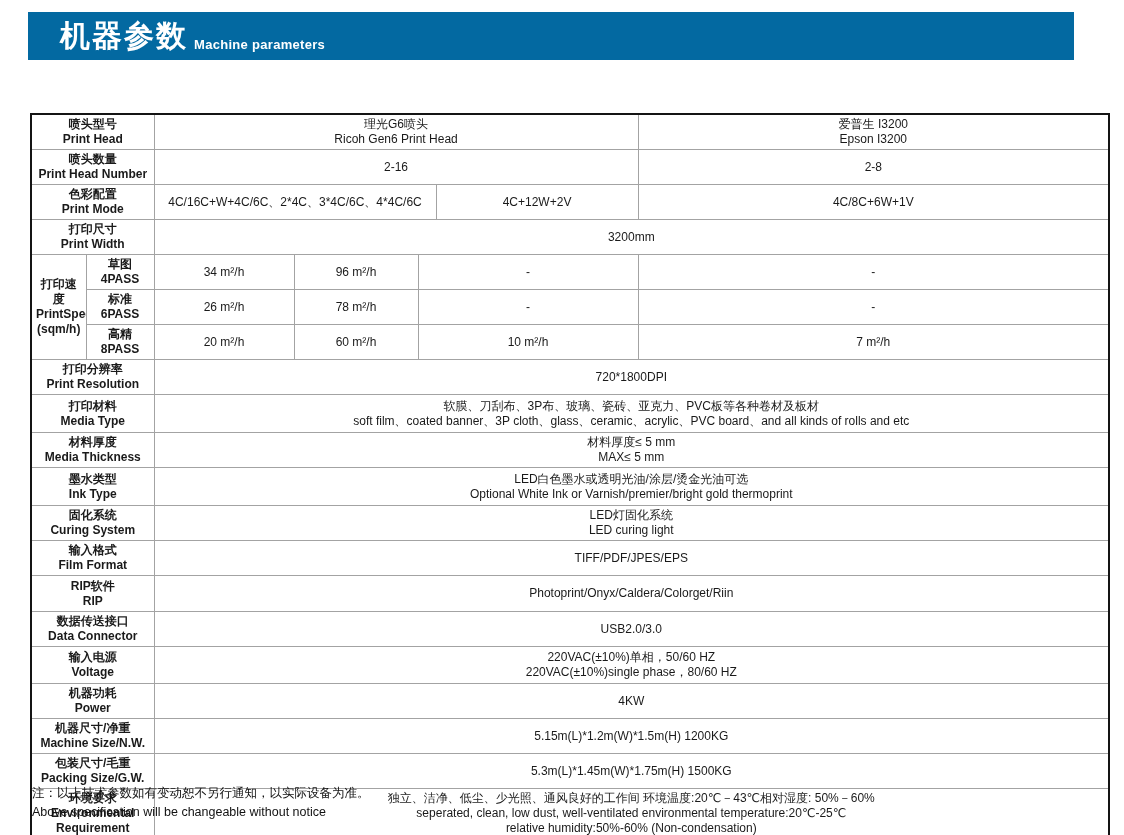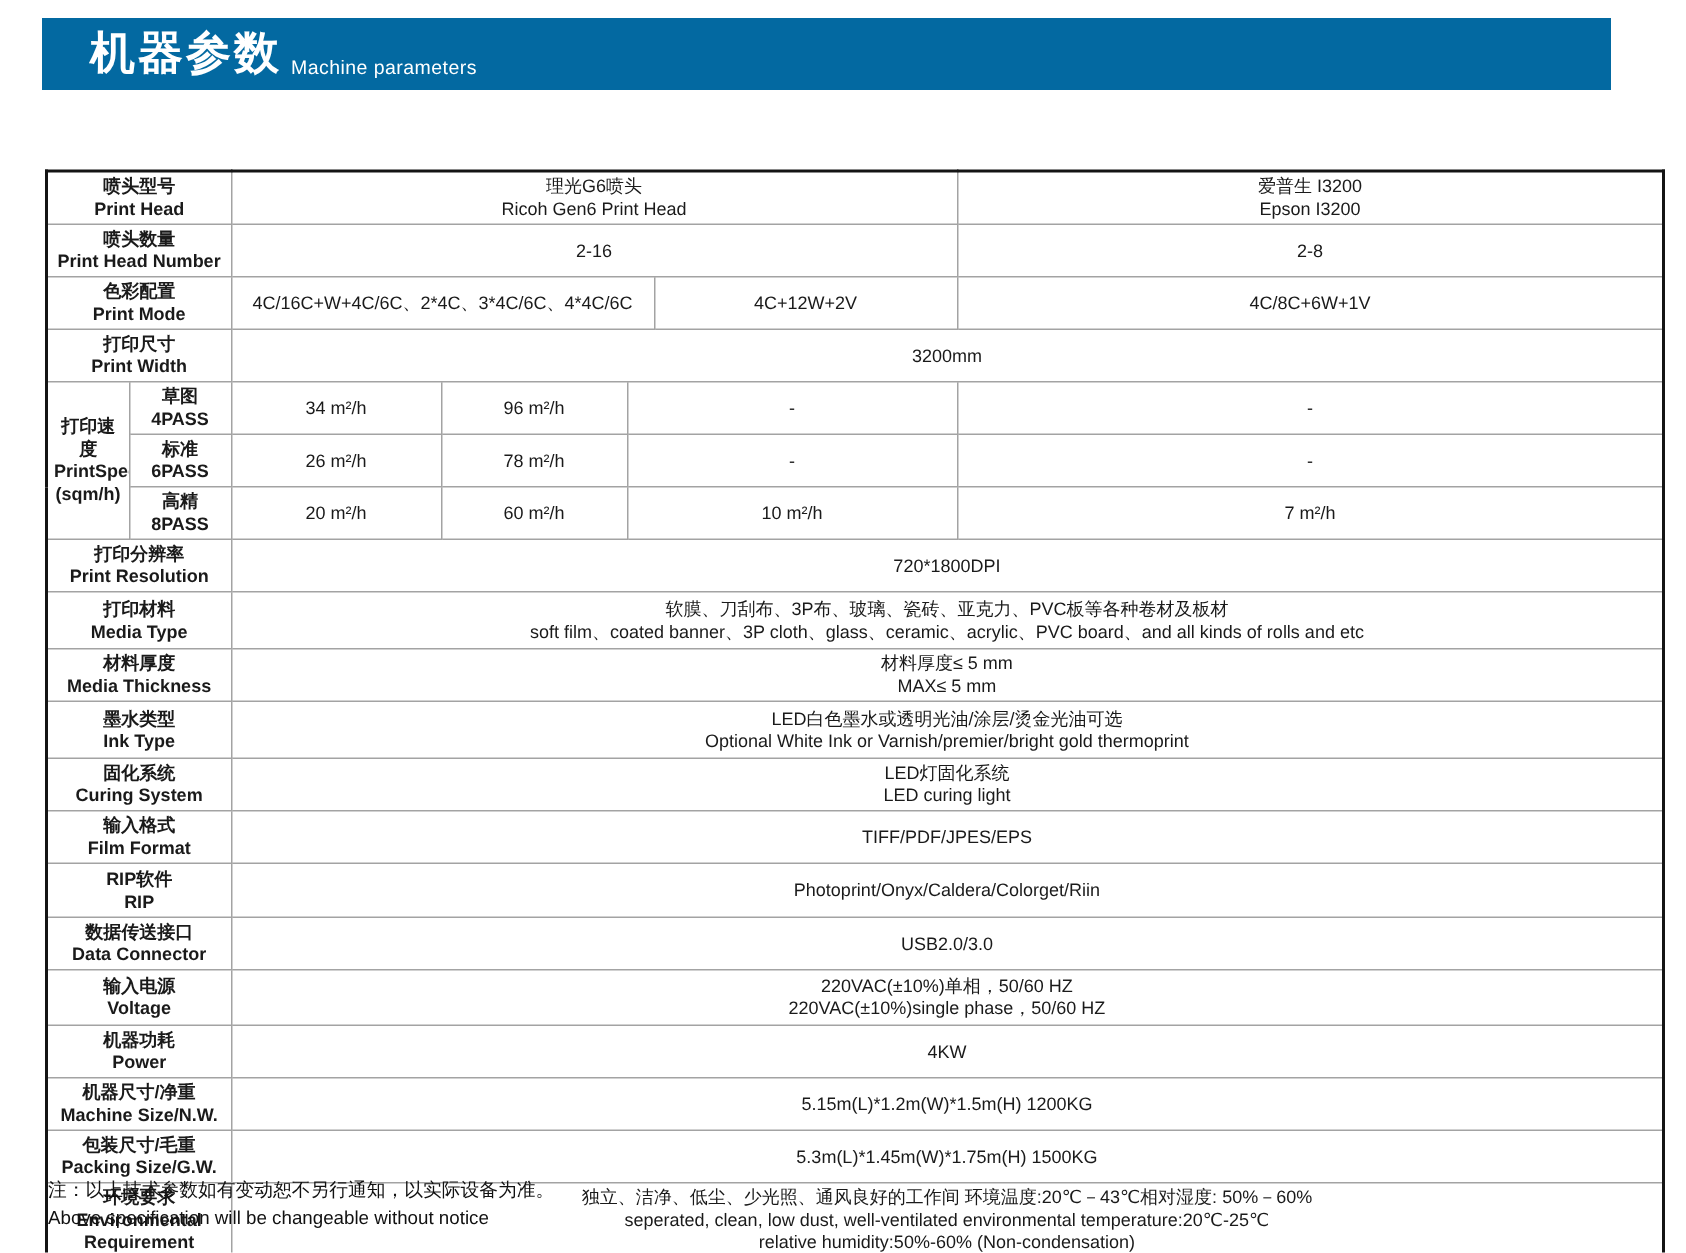--- a/index.html
+++ b/index.html
@@ -7,21 +7,21 @@
     width:1124px;height:835px;background:#ffffff;position:relative;
     font-family:"Liberation Sans","DejaVu Sans",sans-serif;color:#1a1a1a;
     overflow:hidden;
   }
   .banner{
     position:absolute;left:28px;top:12px;width:1046px;height:48px;
     background:#0369a1;display:flex;align-items:center;
     padding-left:32px;box-sizing:border-box;color:#ffffff;
   }
   .banner-zh{font-size:30px;font-weight:bold;letter-spacing:2px;line-height:30px;}
-  .banner-en{font-size:13px;font-weight:normal;margin-left:6px;margin-top:16px;letter-spacing:0.3px;}
+  .banner-en{font-size:13px;font-weight:bold;margin-left:6px;margin-top:16px;letter-spacing:0.3px;}
   .spec-table{
     position:absolute;left:30px;top:113px;width:1078px;
     border-collapse:collapse;table-layout:fixed;
     border:2px solid #141414;
   }
   .spec-table td{
     border:1px solid #a3a3a3;text-align:center;vertical-align:middle;
     font-size:12px;line-height:15px;padding:2px 4px;box-sizing:border-box;
     overflow:hidden;color:#1a1a1a;
   }
@@ -193,21 +193,21 @@
           <div>USB2.0/3.0</div>
         </td>
       </tr>
       <tr style="height: 37px;">
         <td colspan="2" class="label-cell">
           <div>输入电源</div>
           <div>Voltage</div>
         </td>
         <td colspan="5">
           <div>220VAC(±10%)单相，50/60 HZ</div>
-          <div>220VAC(±10%)single phase，50/60 HZ</div>
+          <div>220VAC(±10%)single phase，80/60 HZ</div>
         </td>
       </tr>
       <tr style="height: 31px;">
         <td colspan="2" class="label-cell">
           <div>机器功耗</div>
           <div>Power</div>
         </td>
         <td colspan="5">
           <div>4KW</div>
         </td>

